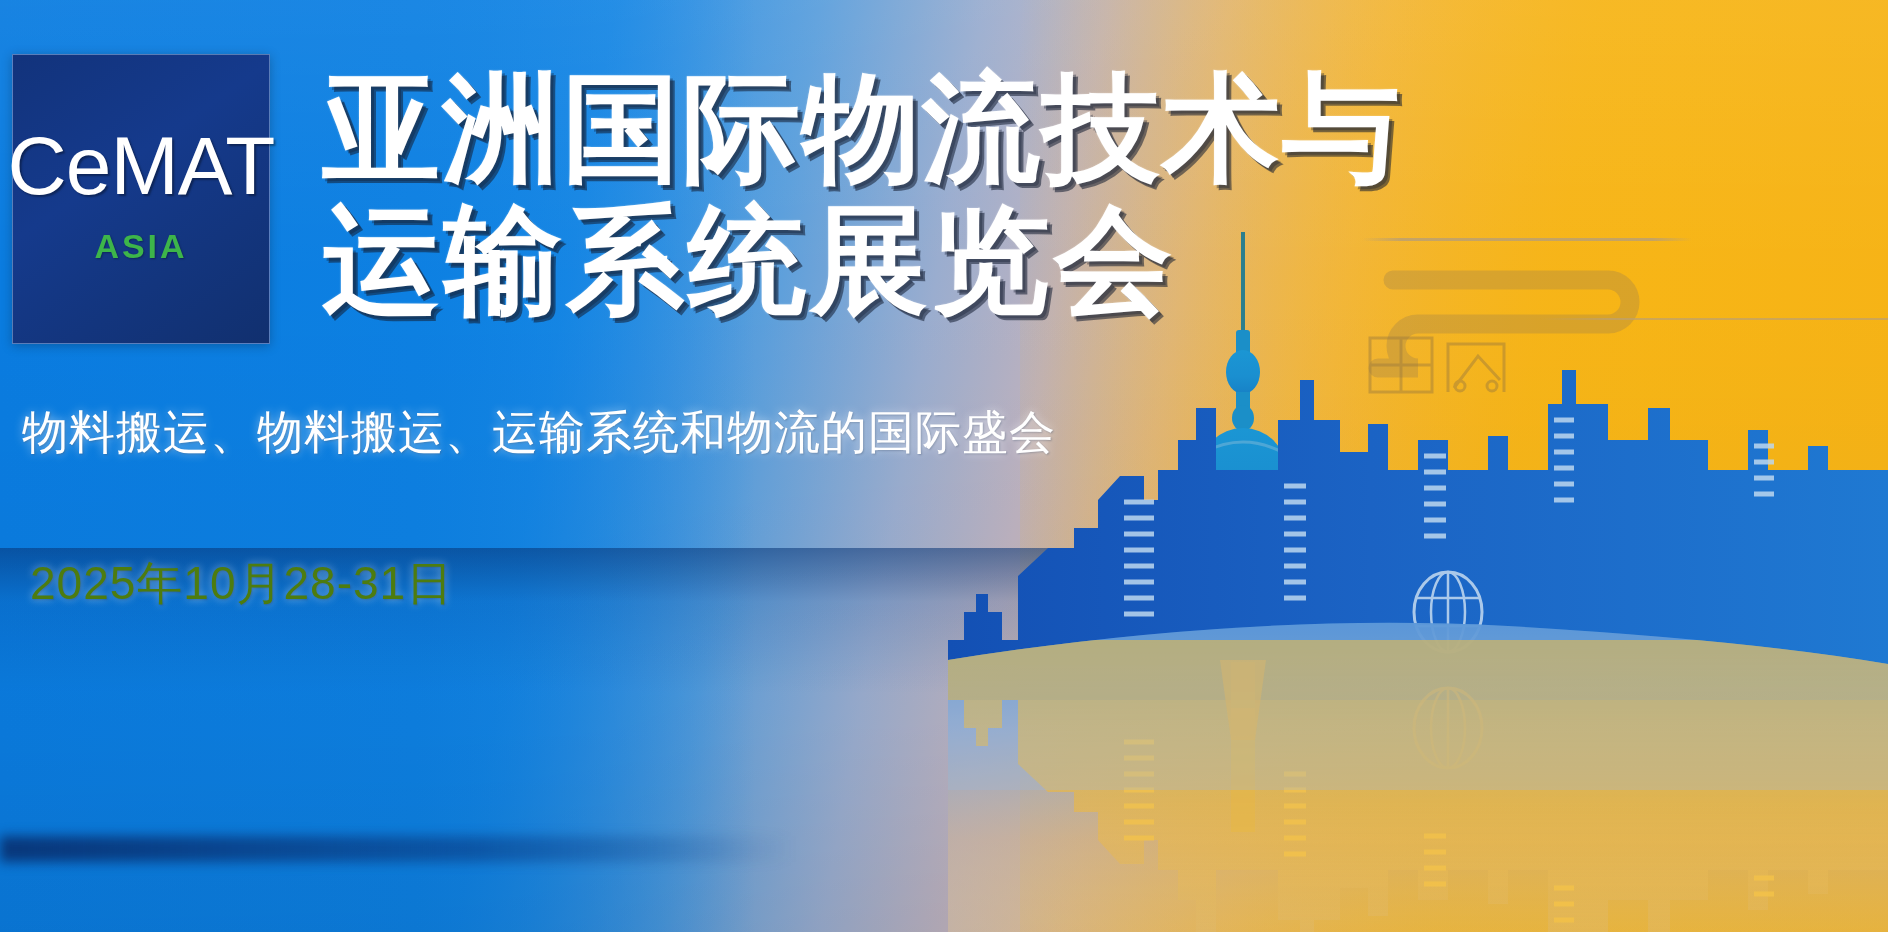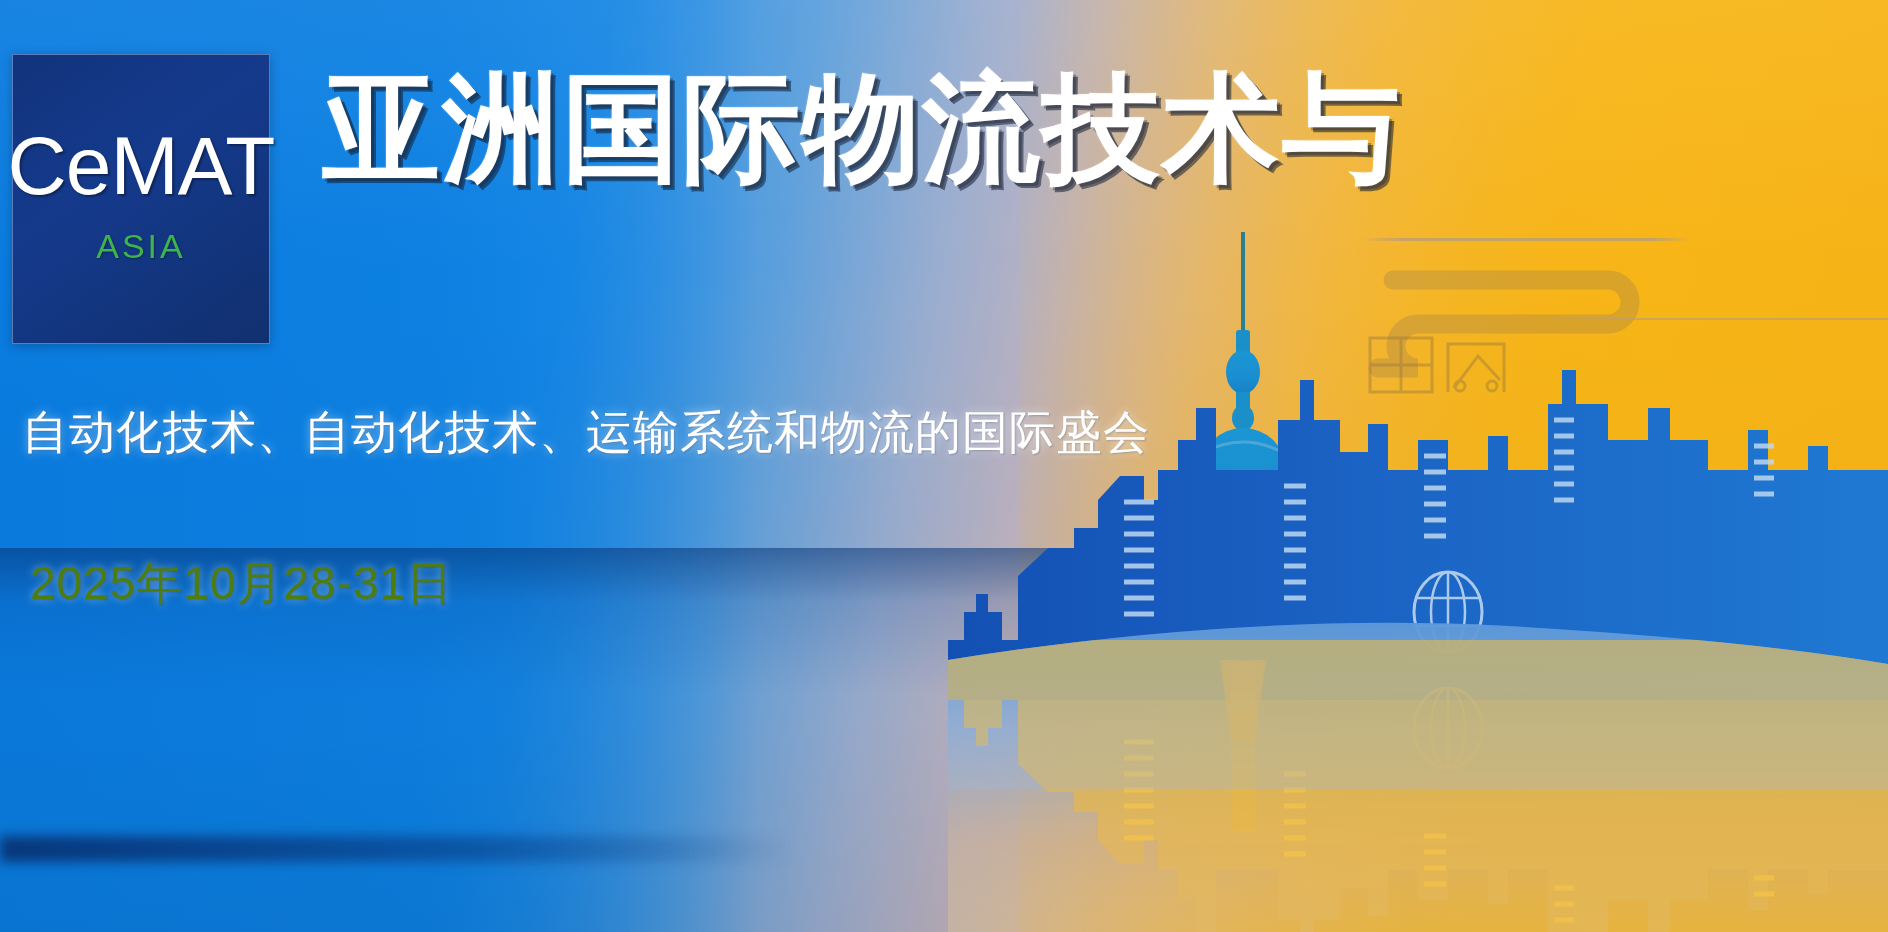--- a/index.html
+++ b/index.html
@@ -61,21 +61,21 @@
     align-items:center; justify-content:center;
     box-shadow:0 2px 10px rgba(0,0,0,.25);
   }
   .logo-cemat{
     font-size:82px; font-weight:normal; color:#ffffff;
     letter-spacing:-1px; line-height:1;
     text-shadow:2px 2px 2px rgba(0,0,0,.35);
     margin-top:28px;
   }
   .logo-asia{
-    font-size:34px; font-weight:normal; color:#3db54a;
+    font-size:34px; font-weight:bold; color:#3db54a;
     letter-spacing:3px; line-height:1;
     margin-top:22px; margin-bottom:38px;
     text-shadow:1px 1px 2px rgba(0,0,0,.3);
   }
 
   
   .headline{
     position:absolute; left:322px; top:62px; width:1250px;
     color:#ffffff;
     font-size:118px; font-weight:bold; line-height:1.12;
@@ -341,21 +341,22 @@
   <div class="deco-rule"></div>
   <div class="deco-rule2"></div>
 
   <div class="logo-box">
     <span class="logo-cemat">CeMAT</span>
     <span class="logo-asia">ASIA</span>
   </div>
 
   <div class="headline">
     <span class="line line1">亚洲国际物流技术与</span>
+    <span class="line line2">运输系统展览会</span>
   </div>
 
-  <div class="subtitle">自动化技术、自动化技术、运输系统和物流的国际盛会</div>
+  <div class="subtitle">物料搬运、物料搬运、运输系统和物流的国际盛会</div>
 
   <div class="datevenue">
     <div class="date">2025年10月28-31日</div>
   </div>
 
 </div>
 
 </body></html>

